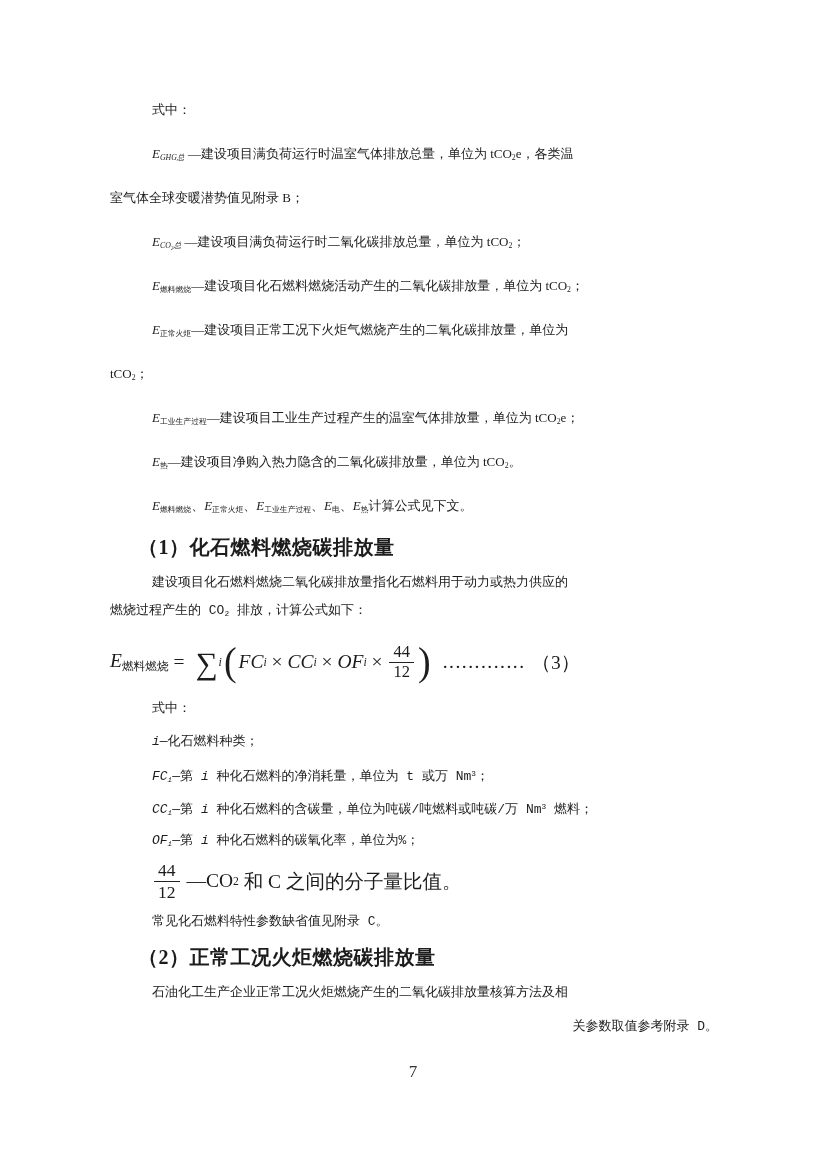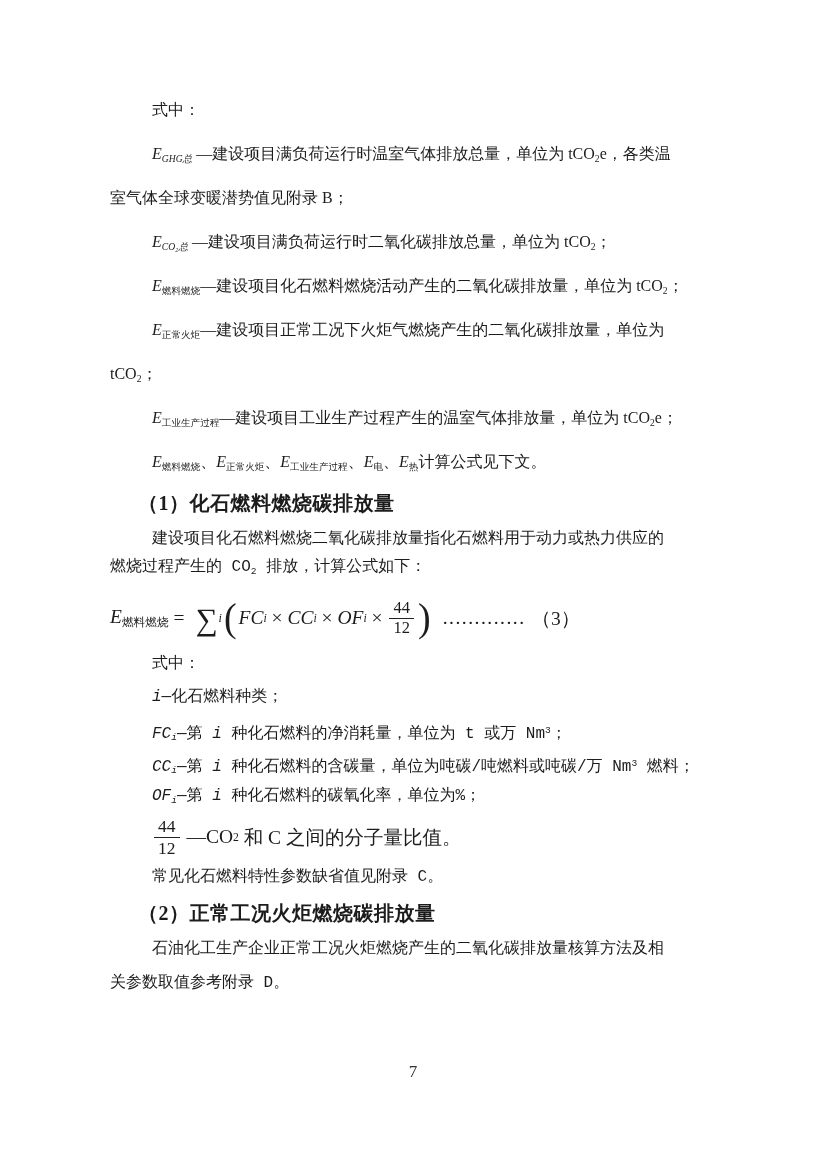--- a/index.html
+++ b/index.html
@@ -2,21 +2,21 @@
 <html><head>
 <meta charset="utf-8">
 <style>
   html,body{margin:0;padding:0;background:#e8e8e8;}
   .page{
     width:826px;height:1169px;background:#ffffff;position:relative;
     font-family:"Liberation Serif","DejaVu Serif",serif;
     color:#1c1c1c;margin:0 auto;overflow:hidden;
   }
   .content{position:absolute;left:110px;top:88px;width:608px;}
-  .ln{font-size:16px;white-space:pre;}
+  .ln{font-size:13px;white-space:pre;}
   .sec-a{line-height:44px;height:44px;}
   .sec-b{line-height:33px;height:33px;font-family:Liberation Mono, monospace;}
   .indent{padding-left:42px;}
   .heading{
     font-family:Liberation Serif, serif;
     font-weight:bold;font-size:20px;line-height:38px;height:38px;
     padding-left:28px;white-space:pre;letter-spacing:0.5px;
   }
   .it{font-style:italic;}
   .sb{font-size:0.60em;vertical-align:-0.28em;letter-spacing:0;}
@@ -48,30 +48,31 @@
 <div class="page">
   <div class="content" id="content">
       <div class="ln sec-a indent"><span>式中：</span></div>
       <div class="ln sec-a indent"><span class="it">E</span><span class="it sb">GHG总</span><span> —建设项目满负荷运行时温室气体排放总量，单位为 tCO</span><span class="sb">2</span><span>e，各类温</span></div>
       <div class="ln sec-a"><span>室气体全球变暖潜势值见附录 B；</span></div>
       <div class="ln sec-a indent"><span class="it">E</span><span class="it sb">CO₂总</span><span> —建设项目满负荷运行时二氧化碳排放总量，单位为 tCO</span><span class="sb">2</span><span>；</span></div>
       <div class="ln sec-a indent"><span class="it">E</span><span class="sb">燃料燃烧</span><span>—建设项目化石燃料燃烧活动产生的二氧化碳排放量，单位为 tCO</span><span class="sb">2</span><span>；</span></div>
       <div class="ln sec-a indent"><span class="it">E</span><span class="sb">正常火炬</span><span>—建设项目正常工况下火炬气燃烧产生的二氧化碳排放量，单位为</span></div>
       <div class="ln sec-a"><span>tCO</span><span class="sb">2</span><span>；</span></div>
       <div class="ln sec-a indent"><span class="it">E</span><span class="sb">工业生产过程</span><span>—建设项目工业生产过程产生的温室气体排放量，单位为 tCO</span><span class="sb">2</span><span>e；</span></div>
+      <div class="ln sec-a indent"><span class="it">E</span><span class="sb">热</span><span>—建设项目净购入热力隐含的二氧化碳排放量，单位为 tCO</span><span class="sb">2</span><span>。</span></div>
       <div class="ln sec-a indent"><span class="it">E</span><span class="sb">燃料燃烧</span><span>、</span><span class="it">E</span><span class="sb">正常火炬</span><span>、</span><span class="it">E</span><span class="sb">工业生产过程</span><span>、</span><span class="it">E</span><span class="sb">电</span><span>、</span><span class="it">E</span><span class="sb">热</span><span>计算公式见下文。</span></div>
       <div class="heading"><span>（1）化石燃料燃烧碳排放量</span></div>
       <div class="ln sec-b2 sec-b indent" style="line-height: 34px; height: 34px;"><span>建设项目化石燃料燃烧二氧化碳排放量指化石燃料用于动力或热力供应的</span></div>
       <div class="ln sec-b2 sec-b" style="line-height: 22px; height: 34px;"><span>燃烧过程产生的 CO</span><span class="sb">2</span><span> 排放，计算公式如下：</span></div>
       <div class="formula-row"><span><span class="it">E</span><span class="sb">燃料燃烧</span></span><span> = </span><span class="sigma">∑</span><span class="sigma-sub">i</span><span class="paren">(</span><span class="it">FC</span><span class="it sb">i</span><span> × </span><span class="it">CC</span><span class="it sb">i</span><span> × </span><span class="it">OF</span><span class="it sb">i</span><span> × </span><span class="frac"><span class="num">44</span><span class="den">12</span></span><span class="paren">)</span><span class="dots">.............</span><span>（3）</span></div>
       <div class="ln sec-b indent"><span>式中：</span></div>
       <div class="ln sec-b indent"><span class="it">i</span><span>—化石燃料种类；</span></div>
       <div class="ln sec-b indent"><span class="it">FC</span><span class="it sb">i</span><span>—第 </span><span class="it">i</span><span> 种化石燃料的净消耗量，单位为 t 或万 Nm</span><span class="sp">3</span><span>；</span></div>
       <div class="ln sec-b indent"><span class="it">CC</span><span class="it sb">i</span><span>—第 </span><span class="it">i</span><span> 种化石燃料的含碳量，单位为吨碳/吨燃料或吨碳/万 Nm</span><span class="sp">3</span><span> 燃料；</span></div>
       <div class="ln sec-b indent"><span class="it">OF</span><span class="it sb">i</span><span>—第 </span><span class="it">i</span><span> 种化石燃料的碳氧化率，单位为%；</span></div>
       <div class="fracline"><span class="frac"><span class="num">44</span><span class="den">12</span></span><span> —CO</span><span class="sb">2</span><span> 和 C 之间的分子量比值。</span></div>
       <div class="ln sec-b indent"><span>常见化石燃料特性参数缺省值见附录 C。</span></div>
       <div class="heading"><span>（2）正常工况火炬燃烧碳排放量</span></div>
       <div class="ln sec-b2 sec-b indent" style="line-height: 34px; height: 34px;"><span>石油化工生产企业正常工况火炬燃烧产生的二氧化碳排放量核算方法及相</span></div>
-      <div class="ln sec-b2 sec-b" style="line-height: 34px; height: 34px;"><span>关参数取值参考附录 D。</span></div>
+      <div class="ln sec-b2 sec-b" style="line-height: 34px; height: 34px; text-align: right;"><span>关参数取值参考附录 D。</span></div>
     </div>
   <div class="page-number">7</div>
 </div>
 
 </body></html>

